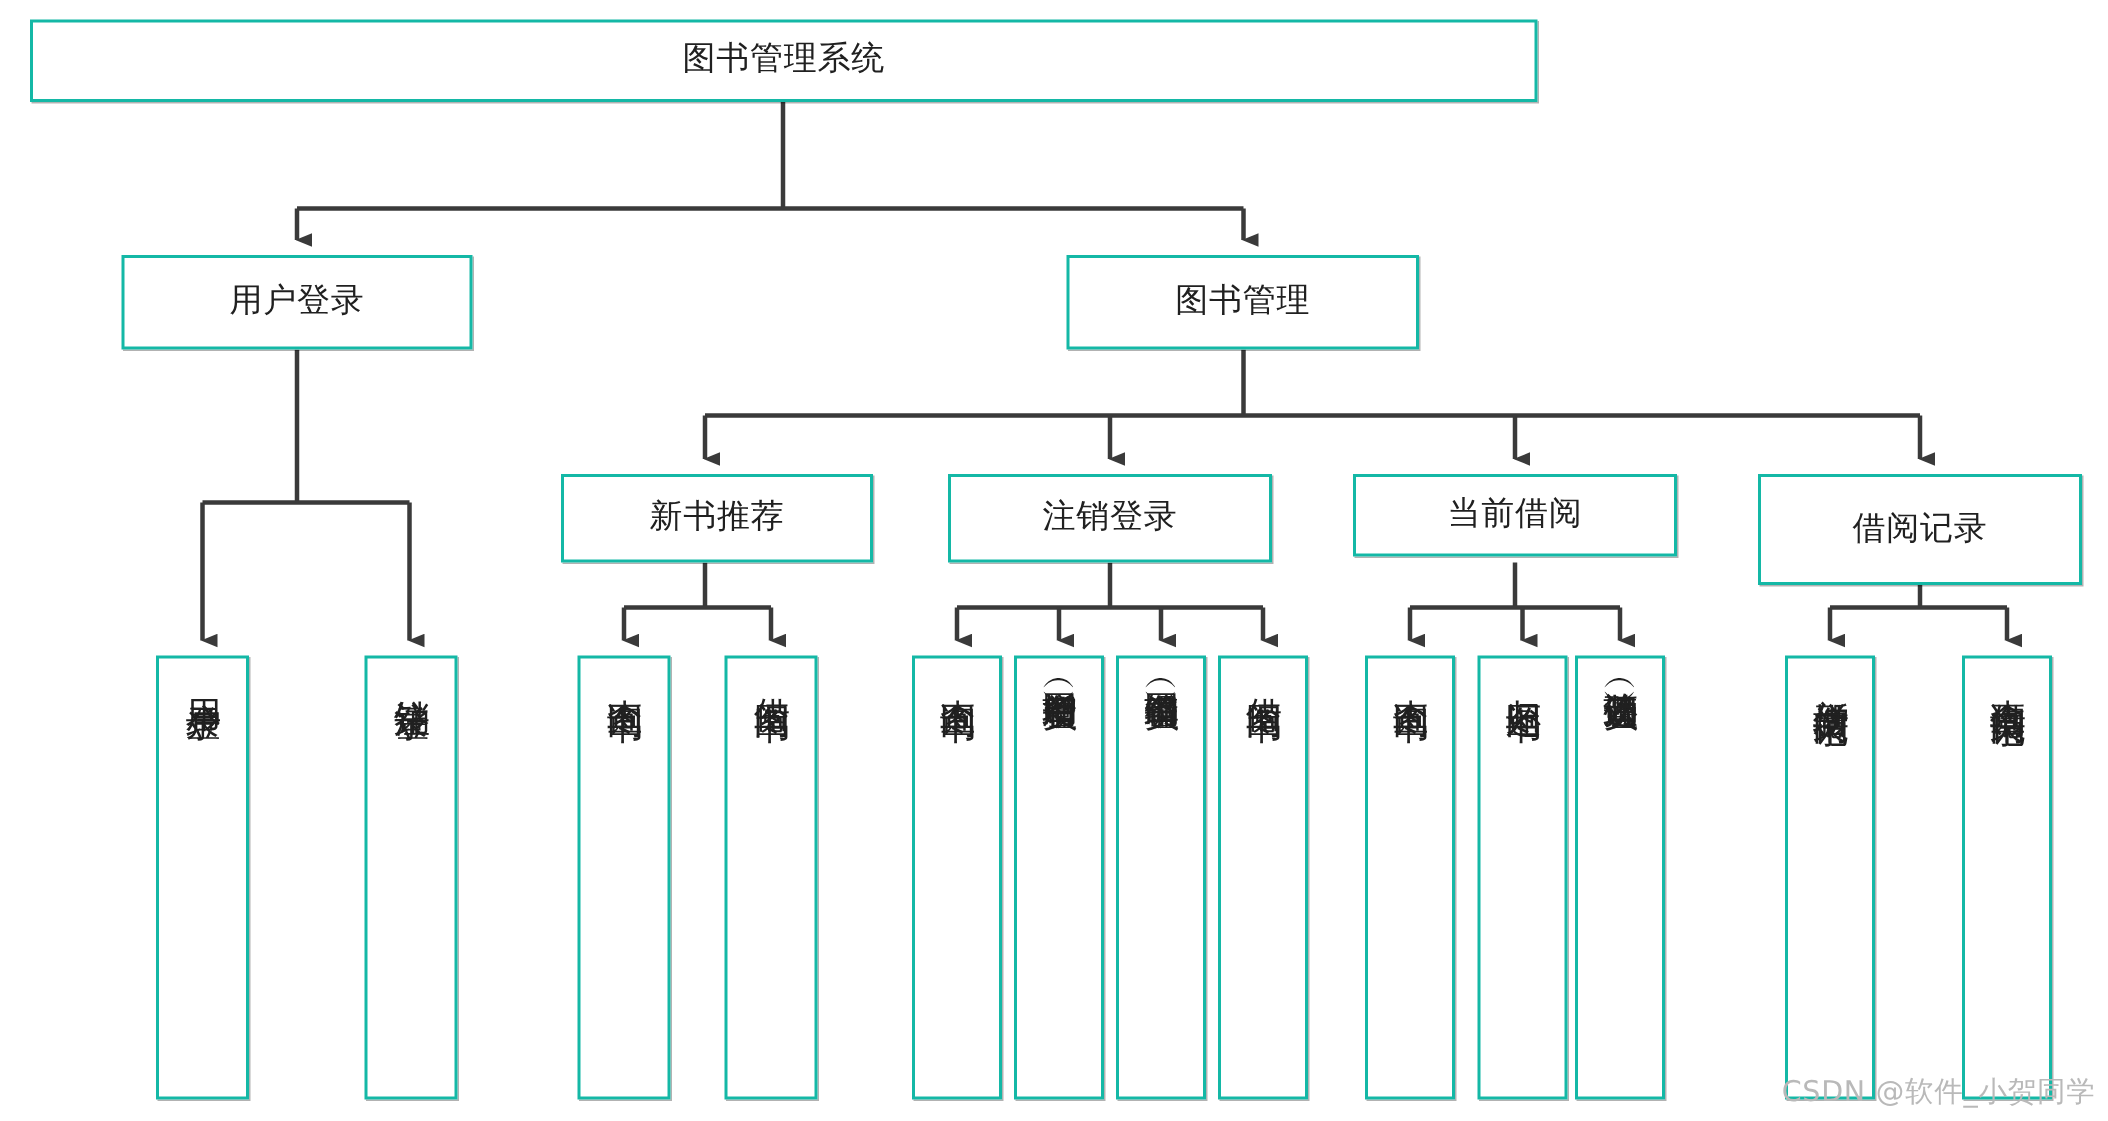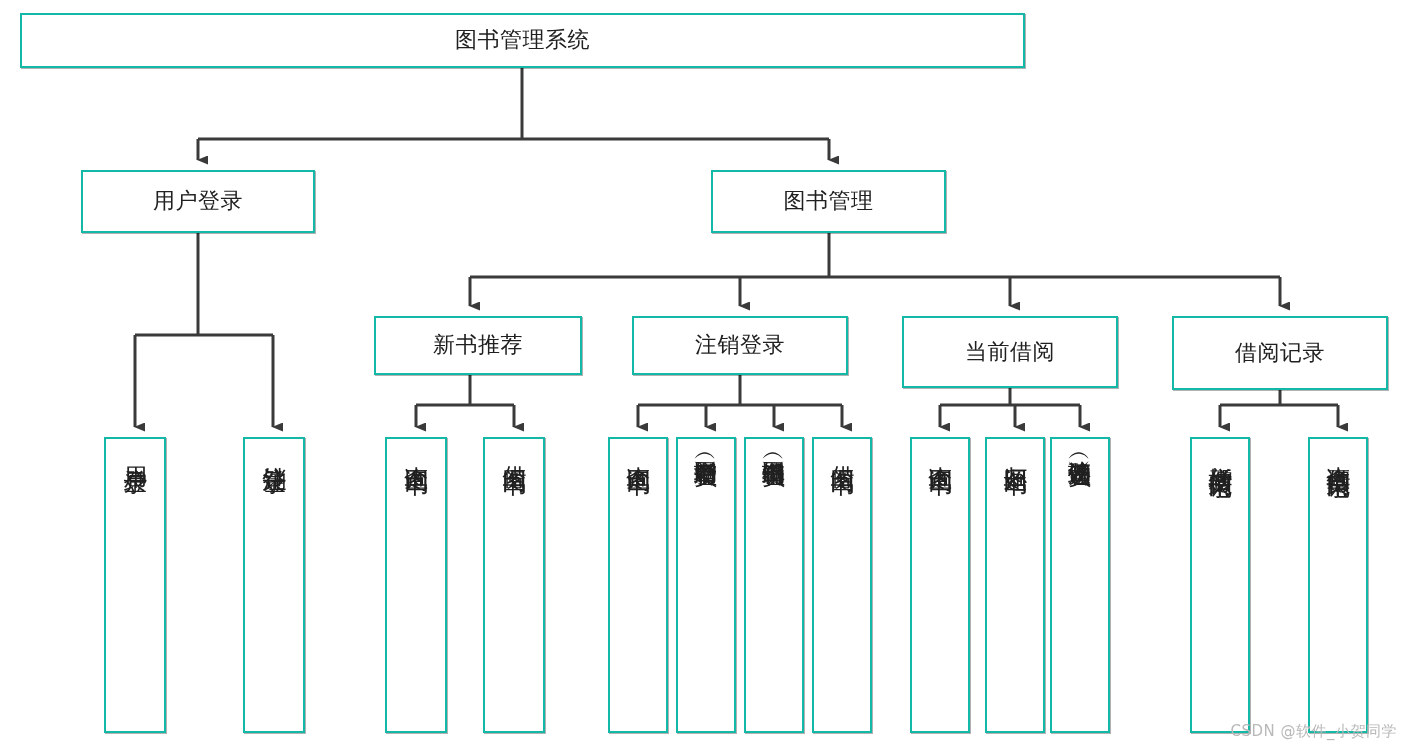--- a/index.html
+++ b/index.html
@@ -66,21 +66,21 @@
     padding-top: 4px;
   }
   .node.vert.tall-text .label {
     font-size: 23px;
     letter-spacing: 0.5px;
   }
   #watermark {
     position: absolute;
     right: 8px;
     bottom: 6px;
-    font-size: 15px;
+    font-size: 19px;
     color: #b9b9b9;
     letter-spacing: 0.5px;
     user-select: none;
     white-space: nowrap;
   }
 </style>
 </head>
 <body>
 
 <div id="diagram-root">
@@ -148,21 +148,21 @@
   <div class="node horiz" style="left:711px; top:170px; width:235px; height:63px;">
     <span class="label">图书管理</span>
   </div>
 
   <div class="node horiz" style="left:362px; top:316px; width:208px; height:59px;margin-left:12px;">
     <span class="label">新书推荐</span>
   </div>
   <div class="node horiz" style="left:632px; top:316px; width:216px; height:59px;">
     <span class="label">注销登录</span>
   </div>
-  <div class="node horiz" style="left:902px; top:316px; width:216px; height:72px;">
+  <div class="node horiz" style="left:902px; top:316px; width:216px; height:55px;">
     <span class="label">当前借阅</span>
   </div>
   <div class="node horiz" style="left:1172px; top:316px; width:216px; height:74px;">
     <span class="label">借阅记录</span>
   </div>
 
   <div class="node vert" style="left:104px; top:437px; width:62px; height:296px;">
     <span class="label">用户登录</span>
   </div>
   <div class="node vert" style="left:243px; top:437px; width:62px; height:296px;">

